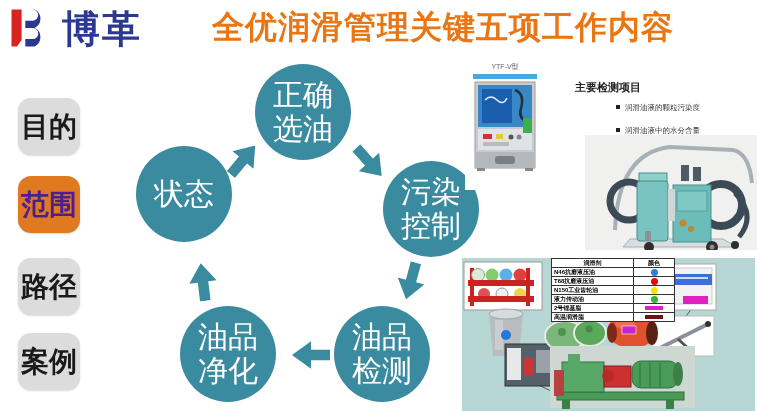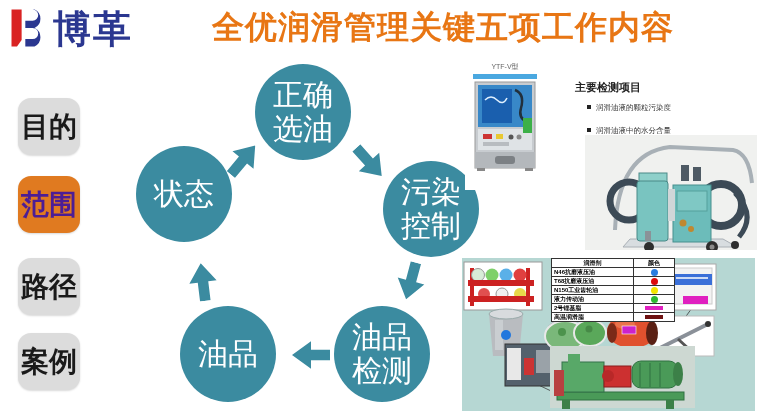--- a/index.html
+++ b/index.html
@@ -2,21 +2,21 @@
 <html><head>
 <meta charset="utf-8">
 <style>
   html,body{margin:0;padding:0;}
   body{
     width:760px;height:411px;position:relative;overflow:hidden;
     background:#ffffff;
     font-family:"Liberation Sans","DejaVu Sans",sans-serif;
   }
   
-  .logo{position:absolute;left:6px;top:4px;display:flex;align-items:center;gap:1px;}
+  .logo{position:absolute;left:6px;top:4px;display:flex;align-items:center;gap:10px;}
   .logo-text{font-size:38px;font-weight:bold;color:#2b3790;letter-spacing:2px;}
   .page-title{
     position:absolute;left:212px;top:6px;width:500px;
     font-size:32px;font-weight:bold;color:#e87614;letter-spacing:1px;white-space:nowrap;
   }
   
   .side-btn{
     position:absolute;left:18px;width:62px;height:57px;border-radius:13px;
     background:#dcdcdc;color:#1a1a1a;display:flex;align-items:center;justify-content:center;
     font-size:28px;font-weight:bold;box-shadow:0 1px 2px rgba(0,0,0,.15);
@@ -27,21 +27,21 @@
     position:absolute;width:96px;height:96px;border-radius:50%;
     background:#3b8ba0;color:#ffffff;display:flex;flex-direction:column;
     align-items:center;justify-content:center;font-size:30px;line-height:1.12;font-weight:500;
   }
   .cycle-arrow{position:absolute;width:38px;height:32px;}
   .cycle-arrow svg{display:block;width:100%;height:100%;}
   
   .kit-box{position:absolute;left:465px;top:60px;width:80px;height:130px;background:#fff;}
   .kit-label{position:absolute;left:0;top:2px;width:80px;text-align:center;font-size:7px;color:#666;}
   .det-heading{position:absolute;left:575px;top:80px;font-size:11px;font-weight:bold;color:#222;}
-  .det-item{position:absolute;left:587px;font-size:7.5px;color:#333;white-space:nowrap;}
+  .det-item{position:absolute;left:616px;font-size:7.5px;color:#333;white-space:nowrap;}
   .det-item .sq{display:inline-block;width:4px;height:4px;background:#222;margin-right:5px;vertical-align:1px;}
   .cart-box{position:absolute;left:585px;top:135px;width:172px;height:115px;background:#f0f1ef;}
   
   .map-box{position:absolute;left:462px;top:258px;width:293px;height:153px;background:#b6d7d3;overflow:hidden;}
   .lube-table{
     position:absolute;left:89px;top:0;width:124px;border-collapse:collapse;
     background:#fff;font-size:6px;color:#000;table-layout:fixed;
   }
   .lube-table th,.lube-table td{border:1px solid #333;padding:0 2px;height:8px;line-height:8px;overflow:hidden;white-space:nowrap;}
   .lube-table th{font-weight:bold;text-align:center;}
@@ -76,20 +76,21 @@
 <div class="cycle-circle" style="left:383px;top:161px">
   <span>污染</span>
   <span>控制</span>
 </div>
 <div class="cycle-circle" style="left:334px;top:306px">
   <span>油品</span>
   <span>检测</span>
 </div>
 <div class="cycle-circle" style="left:180px;top:306px">
   <span>油品</span>
+  <span>净化</span>
 </div>
 <div class="cycle-circle" style="left:136px;top:146px">
   <span>状态</span>
 </div>
 
 <div class="cycle-arrow" style="left:224px;top:144px;transform:rotate(-50deg)">
   <svg viewBox="0 0 36 30">
       <path d="M0 10 H18 V2 L36 15 L18 28 V20 H0 Z" fill="#3b8ba0"></path>
     </svg>
 </div>

